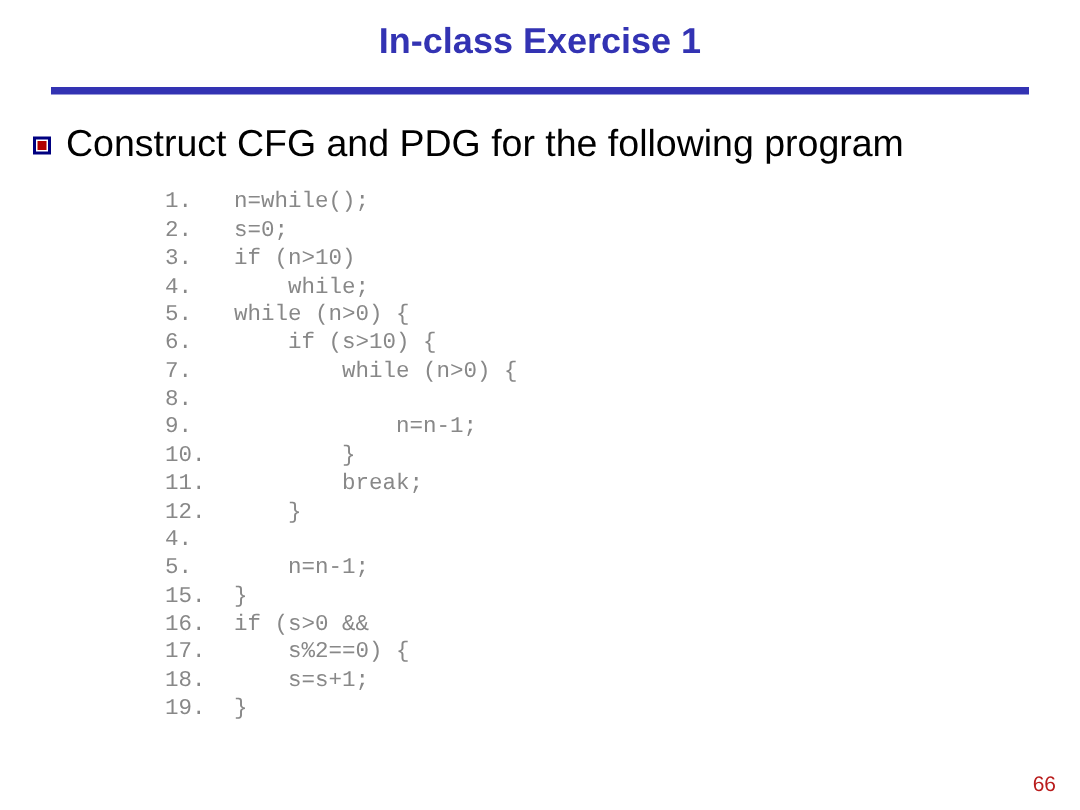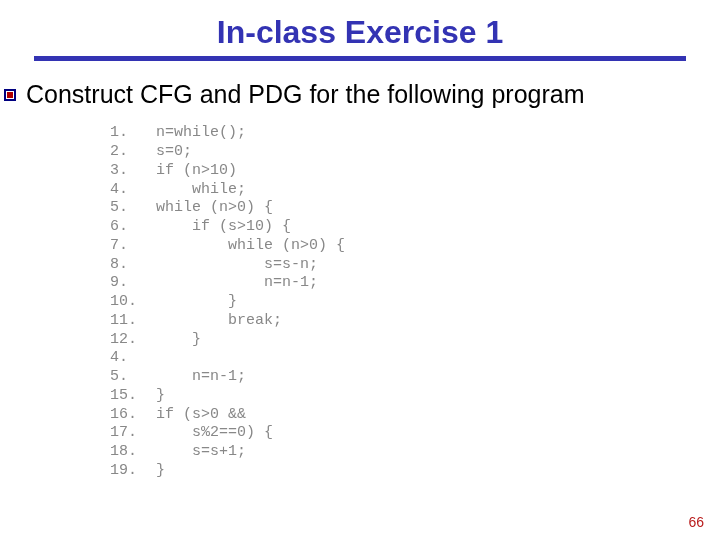--- a/index.html
+++ b/index.html
@@ -13,35 +13,35 @@
     overflow: hidden;
   }
   .slide {
     position: relative;
     width: 720px;
     height: 540px;
     box-sizing: border-box;
   }
   .title {
     text-align: center;
-    font-size: 32px;
+    font-size: 24px;
     font-weight: bold;
     color: #3333b3;
     padding-top: 14px;
-    padding-bottom: 5px;
+    padding-bottom: 16px;
   }
   .title-underline {
     height: 5px;
     background: #3333b3;
     margin: 0 34px 18px 34px;
   }
   .prompt-row {
     display: flex;
     align-items: flex-start;
-    padding-left: 4px;
+    padding-left: 22px;
     padding-right: 30px;
   }
   .bullet {
     width: 12px;
     height: 12px;
     margin-top: 10px;
     margin-right: 10px;
     flex: 0 0 auto;
     position: relative;
   }
@@ -103,21 +103,21 @@
   </div>
 
   <div class="code-block" id="code-block">
       <div class="code-line"><span class="ln">1.</span><span>n=while();</span></div>
       <div class="code-line"><span class="ln">2.</span><span>s=0;</span></div>
       <div class="code-line"><span class="ln">3.</span><span>if (n&gt;10)</span></div>
       <div class="code-line"><span class="ln">4.</span><span>    while;</span></div>
       <div class="code-line"><span class="ln">5.</span><span>while (n&gt;0) {</span></div>
       <div class="code-line"><span class="ln">6.</span><span>    if (s&gt;10) {</span></div>
       <div class="code-line"><span class="ln">7.</span><span>        while (n&gt;0) {</span></div>
-      <div class="code-line"><span class="ln">8.</span><span>            s=s-n;</span></div>
+      <div class="code-line"><span class="ln">8.</span></div>
       <div class="code-line"><span class="ln">9.</span><span>            n=n-1;</span></div>
       <div class="code-line"><span class="ln">10.</span><span>        }</span></div>
       <div class="code-line"><span class="ln">11.</span><span>        break;</span></div>
       <div class="code-line"><span class="ln">12.</span><span>    }</span></div>
       <div class="code-line"><span class="ln">4.</span></div>
       <div class="code-line"><span class="ln">5.</span><span>    n=n-1;</span></div>
       <div class="code-line"><span class="ln">15.</span><span>}</span></div>
       <div class="code-line"><span class="ln">16.</span><span>if (s&gt;0 &amp;&amp;</span></div>
       <div class="code-line"><span class="ln">17.</span><span>    s%2==0) {</span></div>
       <div class="code-line"><span class="ln">18.</span><span>    s=s+1;</span></div>

